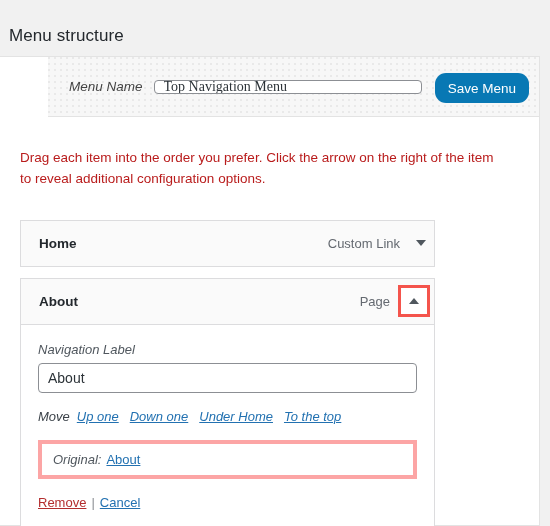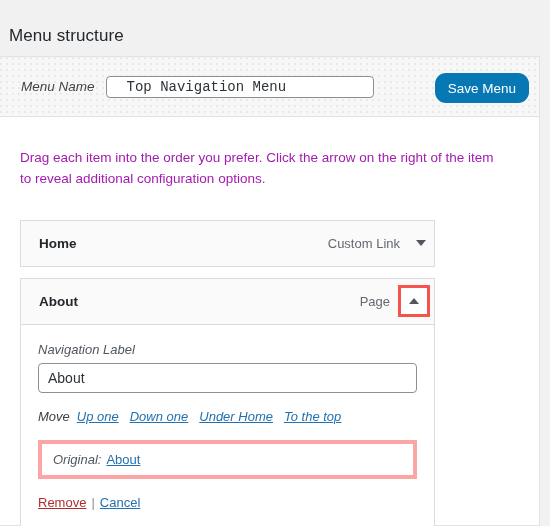--- a/index.html
+++ b/index.html
@@ -38,36 +38,37 @@
     position: relative;
     height: 60px;
     background-color: #f7f7f7;
     background-image:
       radial-gradient(circle at 1px 1px, #e9e9e9 1px, transparent 0);
     background-size: 6px 6px;
     border-bottom: 1px solid #e3e3e3;
     display: flex;
     align-items: center;
     padding: 0 0 0 21px;
+    margin-left: 48px;
   }
   .menu-name-label {
     font-style: italic;
     font-size: 13.5px;
     color: #444;
     margin-right: 11px;
     white-space: nowrap;
   }
   #menu-name-input {
     width: 268px;
-    height: 22px;
+    height: 14px;
     border: 1px solid #8c8f94;
     border-radius: 4px;
-    padding: 0 20px;
+    padding: 0 9px;
     font-size: 14px;
-    font-family: Liberation Mono, monospace;
+    font-family: Liberation Serif, serif;
     color: #2c3338;
     background: #fff;
     outline: none;
   }
   #save-menu-button {
     position: absolute;
     right: 10px;
     top: 16px;
     background: #0878b4;
     color: #fff;
@@ -78,21 +79,21 @@
     font-size: 13.5px;
     font-family: "Liberation Sans", sans-serif;
     cursor: pointer;
     white-space: nowrap;
   }
 
   
   #menu-instructions {
     font-size: 13.5px;
     line-height: 1.62;
-    color: #a21caf;
+    color: #b91c1c;
     padding: 16px 40px 0 20px;
   }
 
   
   #menu-items {
     padding: 16px 0 0 20px;
   }
   .menu-item {
     width: 415px;
     margin-bottom: 11px;

